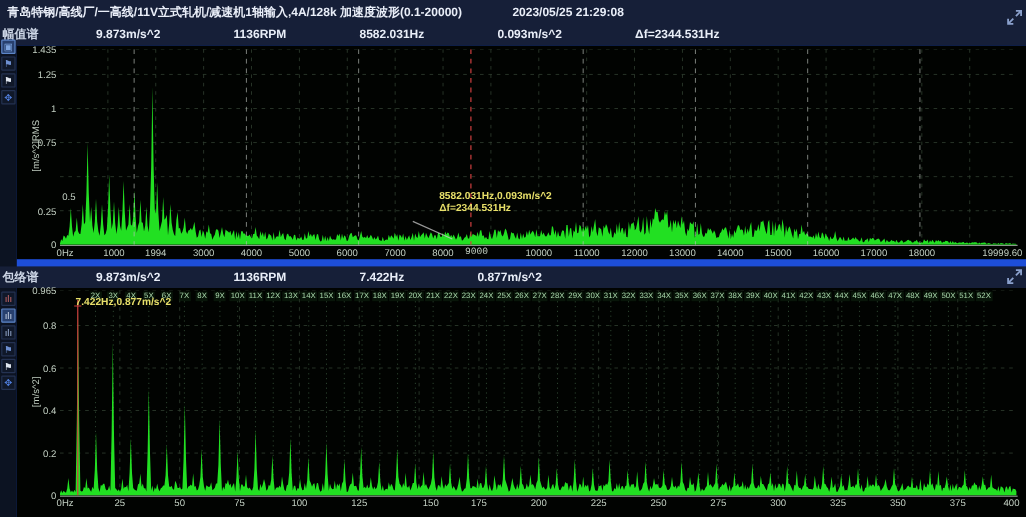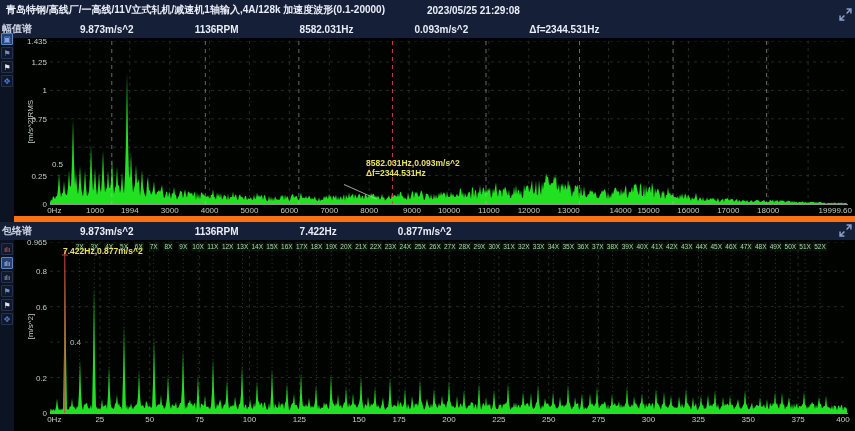--- a/index.html
+++ b/index.html
@@ -1,16 +1,16 @@
 <!DOCTYPE html>
 <html><head>
 <meta charset="utf-8">
 <style>
   html,body{margin:0;padding:0;background:#05080f;}
-  #app{position:relative;width:855px;height:431px;background:#f97316;overflow:hidden;
+  #app{position:relative;width:855px;height:431px;background:#1d4ed8;overflow:hidden;
        font-family:"Liberation Sans","DejaVu Sans",sans-serif;color:#e9eef8;}
   
   .topbar{position:absolute;left:0;top:0;width:855px;height:20px;background:#161f38;
           display:flex;align-items:center;font-size:10px;font-weight:bold;}
   .topbar .title{margin-left:6px;white-space:nowrap;}
   .topbar .ts{margin-left:42px;white-space:nowrap;}
   
   .hdr{position:absolute;left:0;width:855px;height:18px;background:#161f38;
        display:flex;align-items:center;font-size:10px;font-weight:bold;}
   #hdr1{top:20px;} #hdr2{top:222px;}
@@ -136,26 +136,26 @@
     <div class="xlabels" id="xlabels1">
         <span style="left: 0px; transform: translateX(-20%);">0Hz</span>
         <span style="left: 45px; transform: translateX(-50%);">1000</span>
         <span style="left: 79.8px; transform: translateX(-50%);">1994</span>
         <span style="left: 119.7px; transform: translateX(-50%);">3000</span>
         <span style="left: 159.6px; transform: translateX(-50%);">4000</span>
         <span style="left: 199.5px; transform: translateX(-50%);">5000</span>
         <span style="left: 239.4px; transform: translateX(-50%);">6000</span>
         <span style="left: 279.3px; transform: translateX(-50%);">7000</span>
         <span style="left: 319.2px; transform: translateX(-50%);">8000</span>
-        <span style="left: 362px; transform: translateX(-50%);">9000</span>
+        <span style="left: 347px; transform: translateX(-50%); font-family: Liberation Mono, monospace;">9000</span>
         <span style="left: 399px; transform: translateX(-50%);">10000</span>
         <span style="left: 438.9px; transform: translateX(-50%);">11000</span>
         <span style="left: 478.8px; transform: translateX(-50%);">12000</span>
         <span style="left: 518.7px; transform: translateX(-50%);">13000</span>
-        <span style="left: 558.6px; transform: translateX(-50%); margin-left: 12px;">14000</span>
+        <span style="left: 558.6px; transform: translateX(-50%);">14000</span>
         <span style="left: 598.5px; transform: translateX(-50%);">15000</span>
         <span style="left: 638.4px; transform: translateX(-50%);">16000</span>
         <span style="left: 678.3px; transform: translateX(-50%);">17000</span>
         <span style="left: 718.2px; transform: translateX(-50%);">18000</span>
         <span style="left: 797.984px; transform: translateX(-88%);">19999.60</span>
       </div>
     <div class="anno" id="anno1">
       <div>8582.031Hz,0.093m/s^2</div>
       <div>Δf=2344.531Hz</div>
     </div>
@@ -188,21 +188,21 @@
       <button class="tool" style="color: rgb(223, 229, 238);">⚑</button>
       <button class="tool" style="color: rgb(79, 125, 220);">✥</button>
     </div>
 
   <div class="chart" id="chart2">
     <div class="ylab" style="left:-44px;top:82px;">[m/s^2]</div>
     <div class="ylabels" id="ylabels2">
         <span style="top: -2px;">0.965</span>
         <span style="top: 27.2383px;">0.8</span>
         <span style="top: 62.6788px;">0.6</span>
-        <span style="top: 98.1192px; margin-left: 34px;">0.4</span>
+        <span style="top: 98.1192px;">0.4</span>
         <span style="top: 133.56px;">0.2</span>
         <span style="top: 169px;">0</span>
       </div>
     <svg class="plot" id="plot2" viewBox="0 0 798 171">
         <line x1="49.875" y1="0" x2="49.875" y2="171" stroke="#2e3d2e" stroke-width="0.7" stroke-dasharray="3,4"></line>
         <line x1="99.75" y1="0" x2="99.75" y2="171" stroke="#2e3d2e" stroke-width="0.7" stroke-dasharray="3,4"></line>
         <line x1="149.625" y1="0" x2="149.625" y2="171" stroke="#2e3d2e" stroke-width="0.7" stroke-dasharray="3,4"></line>
         <line x1="199.5" y1="0" x2="199.5" y2="171" stroke="#2e3d2e" stroke-width="0.7" stroke-dasharray="3,4"></line>
         <line x1="249.375" y1="0" x2="249.375" y2="171" stroke="#2e3d2e" stroke-width="0.7" stroke-dasharray="3,4"></line>
         <line x1="299.25" y1="0" x2="299.25" y2="171" stroke="#2e3d2e" stroke-width="0.7" stroke-dasharray="3,4"></line>

